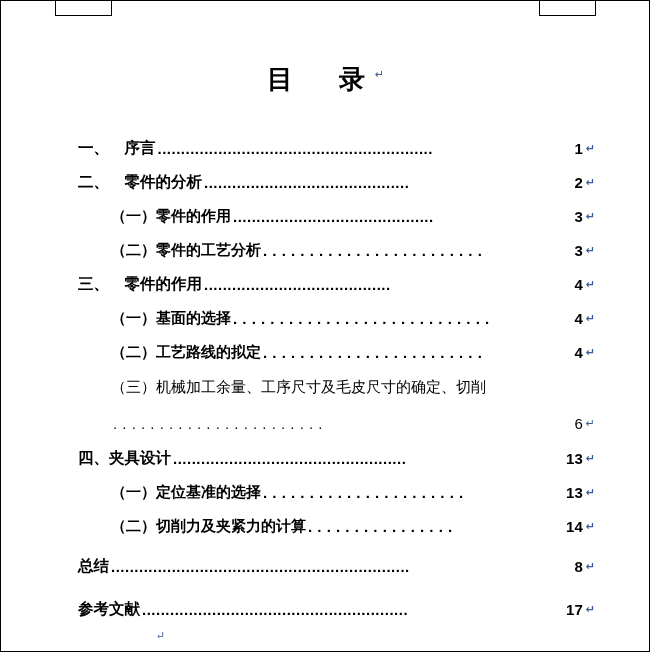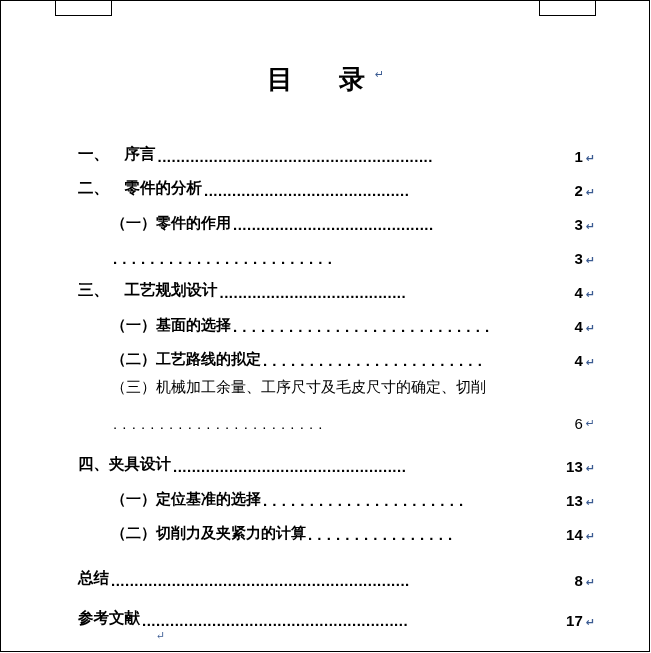--- a/index.html
+++ b/index.html
@@ -94,21 +94,21 @@
     vertical-align: super;
   }
   .toc-wrap {
     margin-top: 34px;
     padding-left: 78px;
     padding-right: 56px;
   }
 
   .toc-row {
     display: flex;
-    align-items: flex-end;
+    align-items: center;
     color: #000;
     white-space: nowrap;
     margin-bottom: 0;
   }
   .lvl1 {
     font-size: 15.5px;
     font-weight: bold;
     font-family: "Liberation Sans", "DejaVu Sans", sans-serif;
     height: 34px;
     padding-left: 0;
@@ -204,29 +204,30 @@
       <div class="toc-row lvl2">
         <span class="toc-label">（一）零件的作用</span>
         <span class="toc-leader">
             <span>...........................................</span>
           </span>
         <span class="toc-page">3</span>
         <span class="pilc">↵</span>
       </div>
 
       <div class="toc-row lvl2">
+        <span class="toc-label">（二）零件的工艺分析</span>
         <span class="toc-leader">
             <span>. . . . . . . . . . . . . . . . . . . . . . . .</span>
           </span>
         <span class="toc-page">3</span>
         <span class="pilc">↵</span>
       </div>
 
       <div class="toc-row lvl1">
-        <span class="toc-label">三、　工艺规划设计</span>
+        <span class="toc-label">三、　零件的作用</span>
         <span class="toc-leader">
             <span>........................................</span>
           </span>
         <span class="toc-page">4</span>
         <span class="pilc">↵</span>
       </div>
 
       <div class="toc-row lvl2">
         <span class="toc-label">（一）基面的选择</span>
         <span class="toc-leader">

